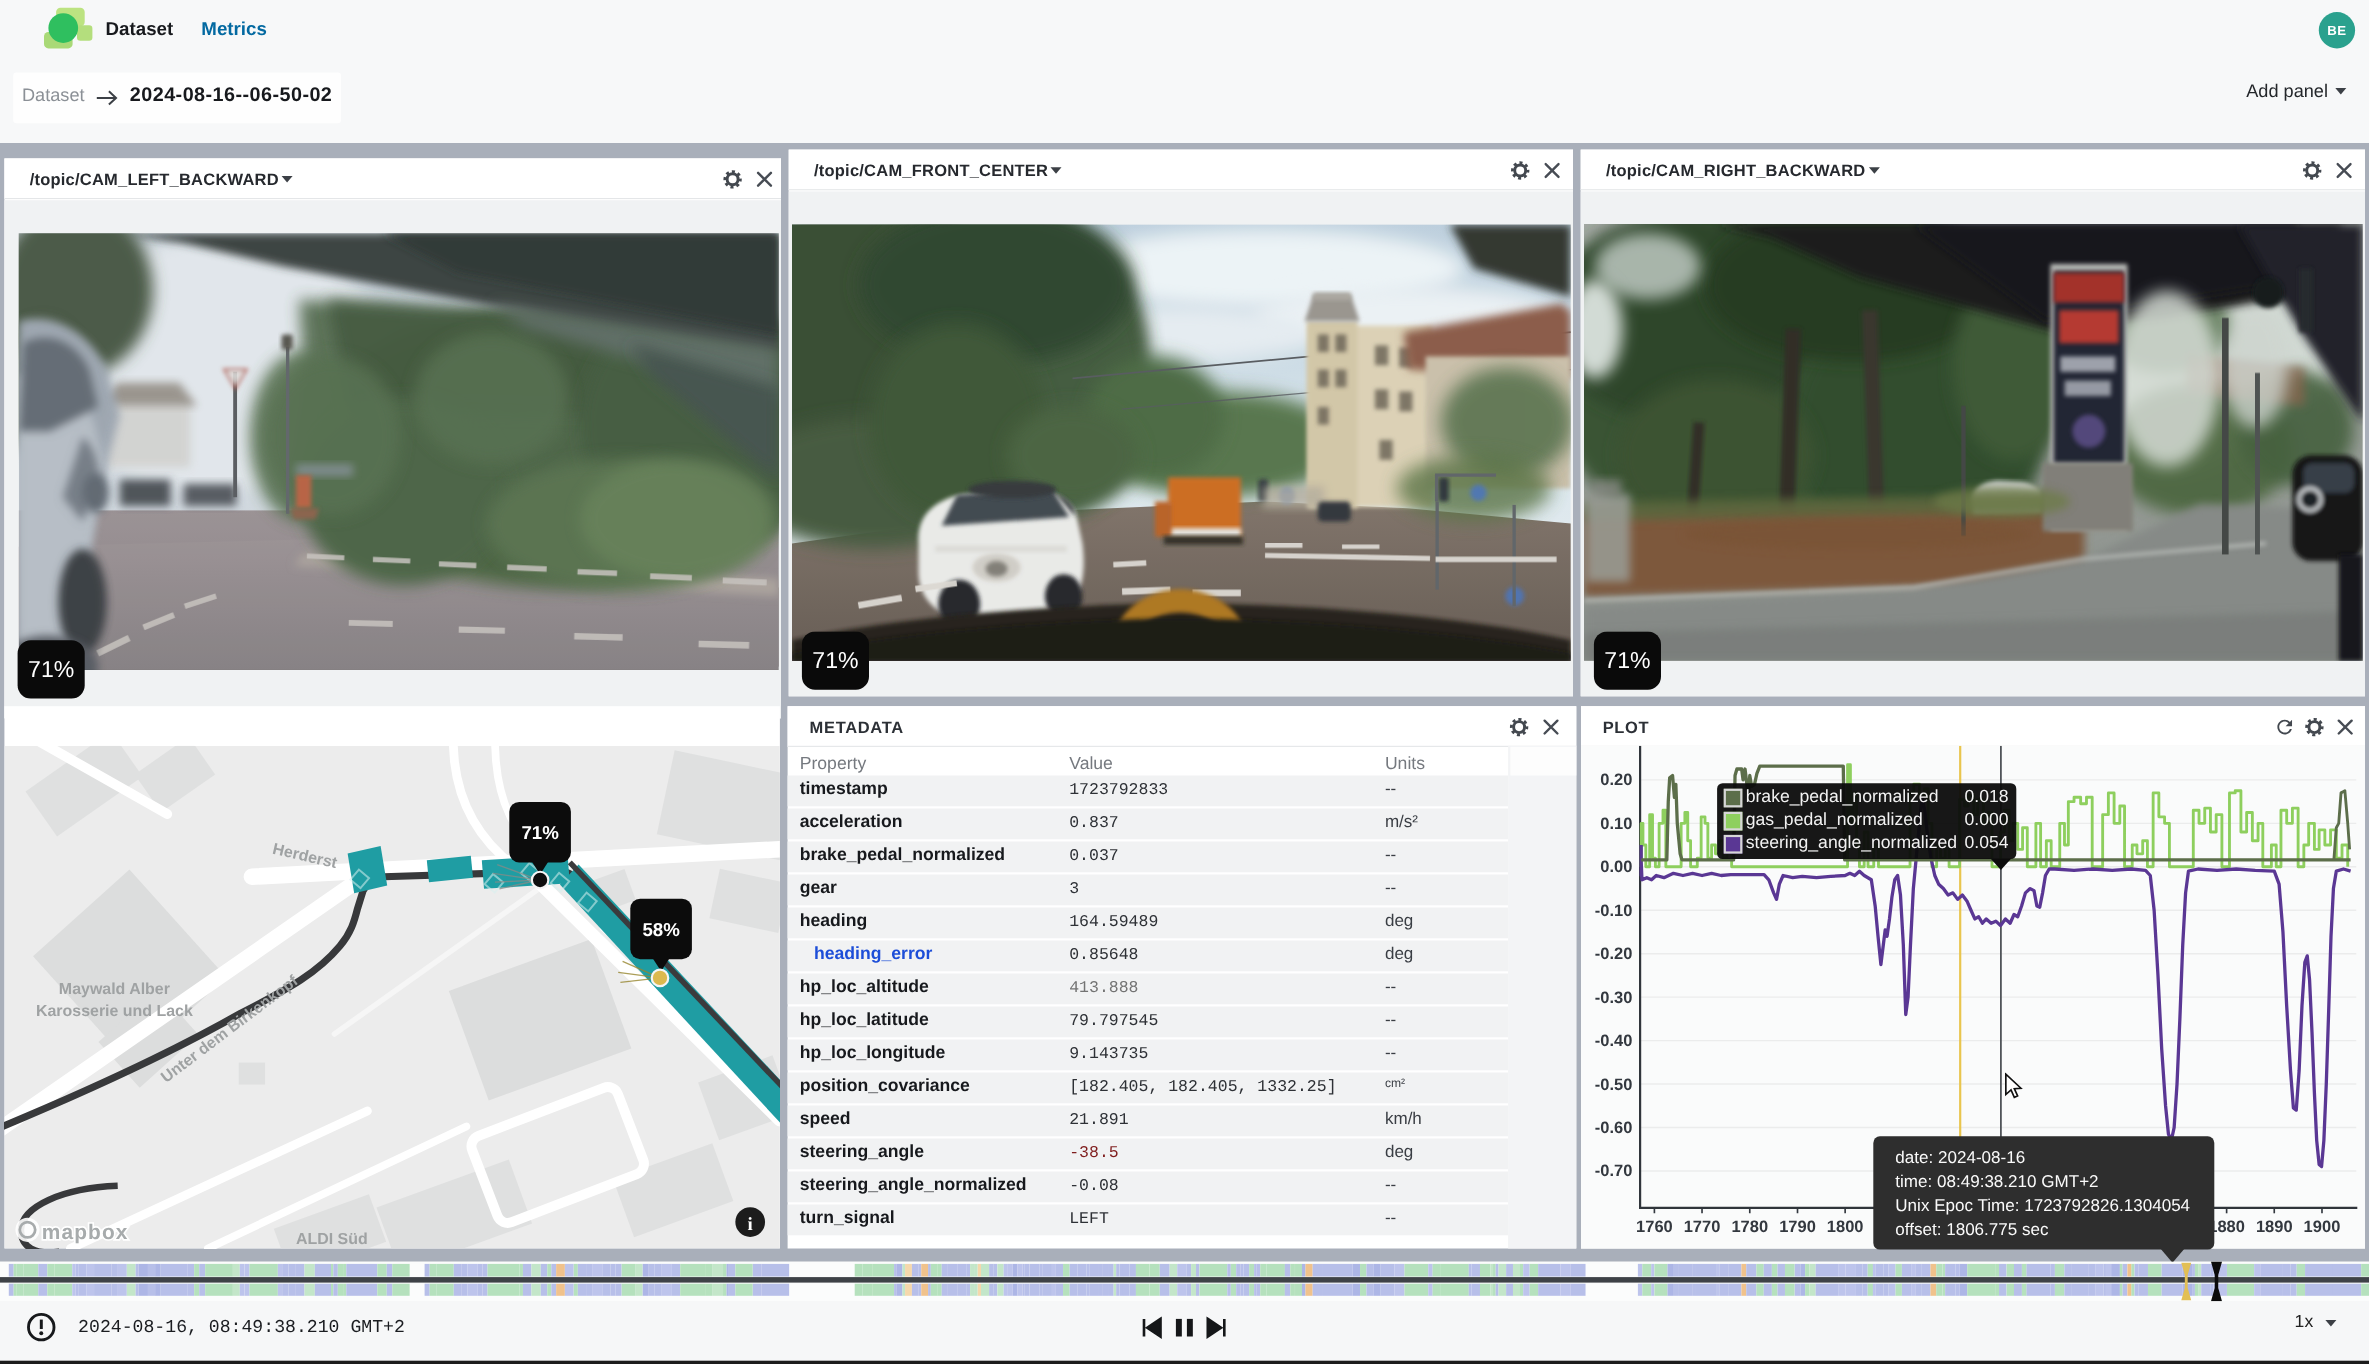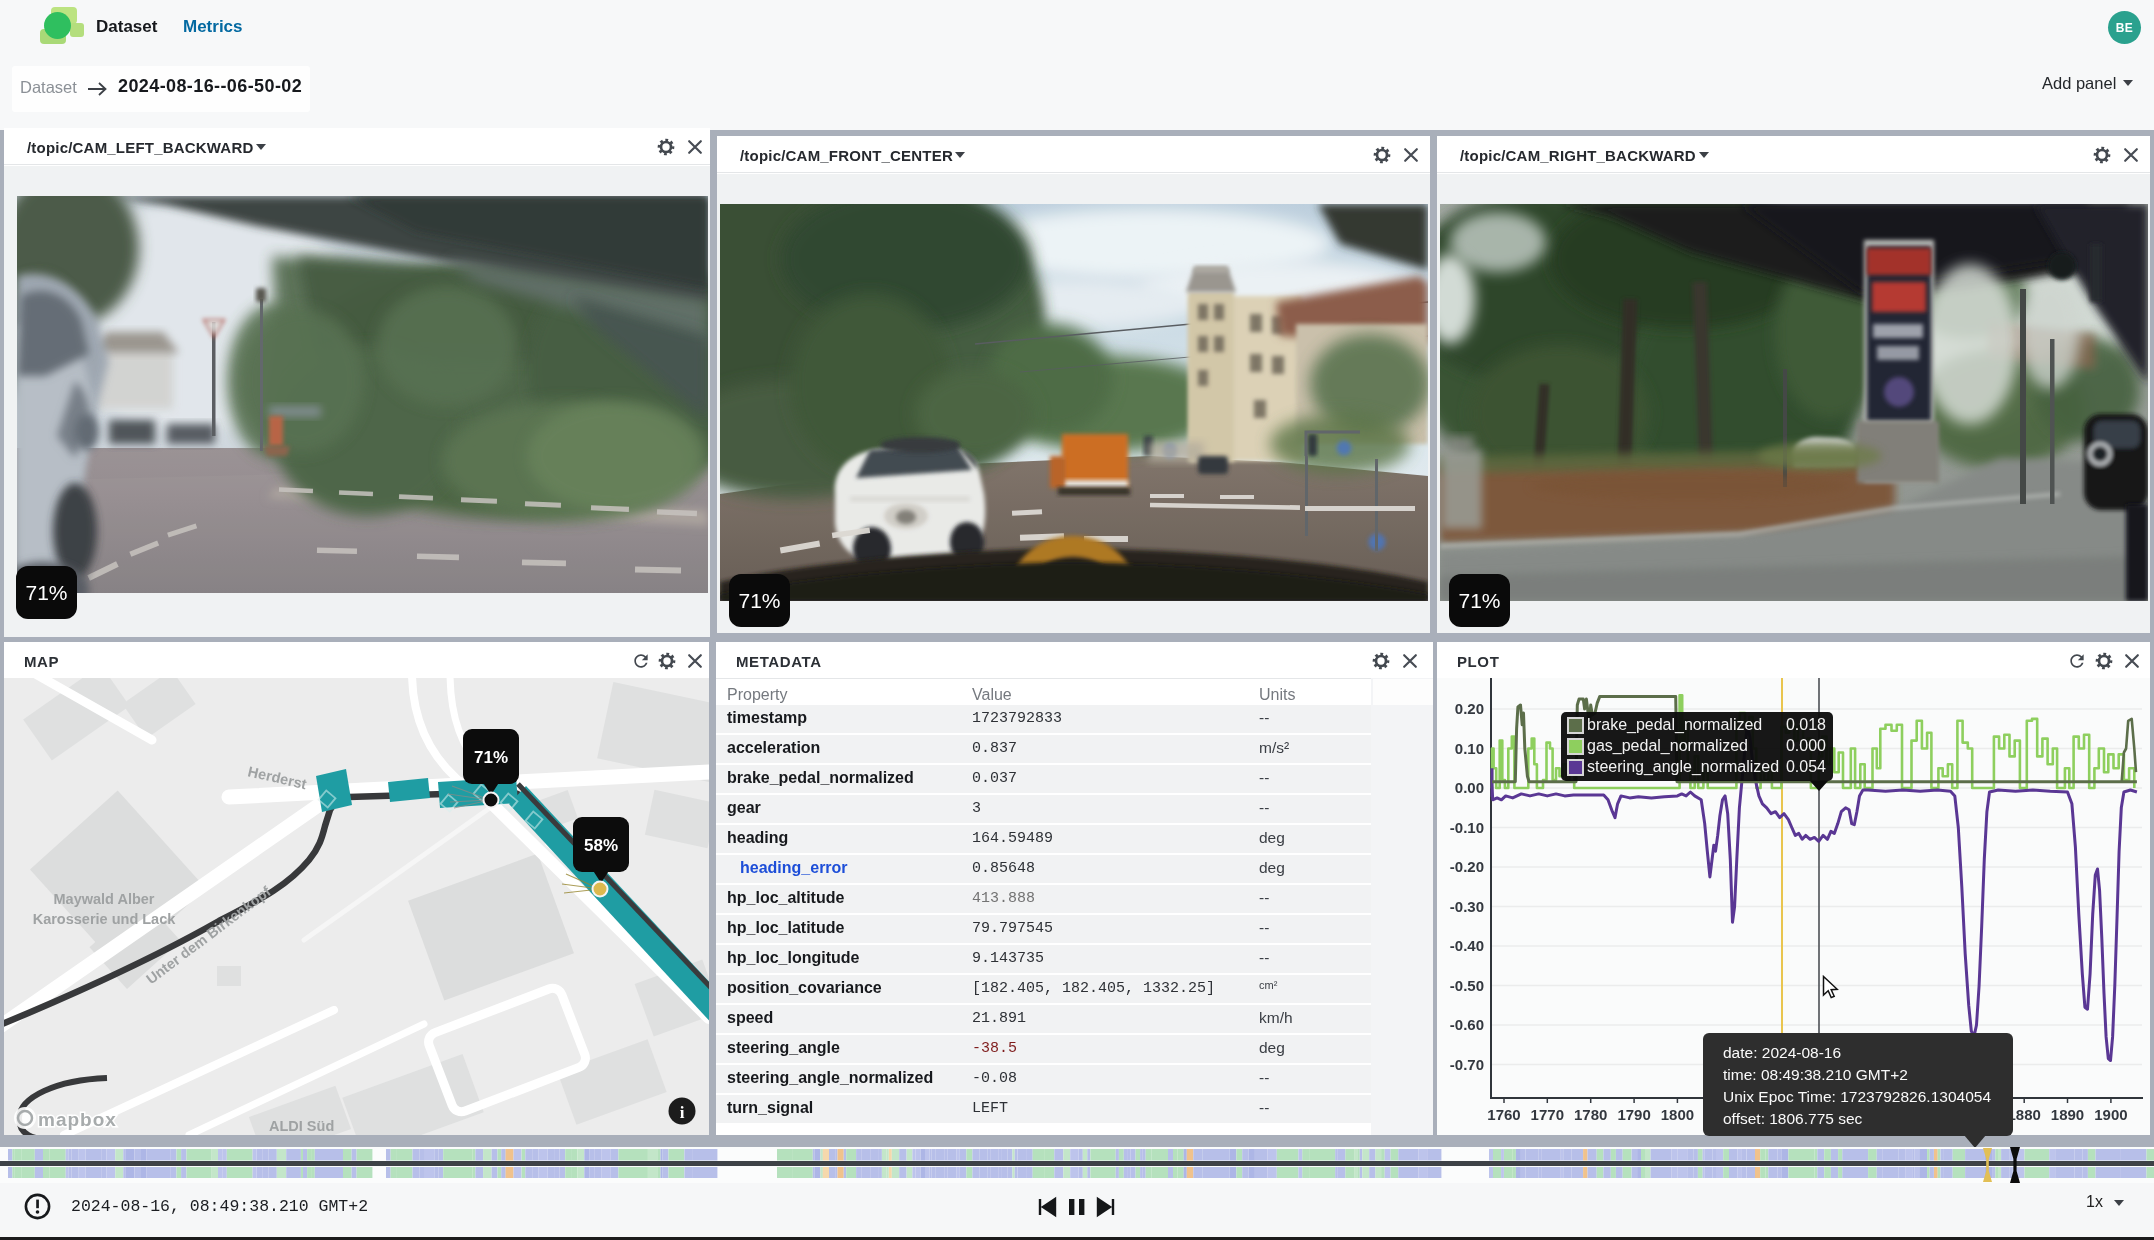--- a/index.html
+++ b/index.html
@@ -32,21 +32,21 @@
 <svg class="abs" style="left:86px;top:80px" width="22" height="18" viewBox="0 0 22 18">
     <path d="M2 9 H19 M13 3 l6.5 6 L13 15" stroke="#3c4046" stroke-width="1.8" fill="none"></path>
   </svg>
 <div class="abs" style="left:118px;top:76px;font-size:18px;letter-spacing:.4px;font-weight:bold;color:#17191d">2024-08-16--06-50-02</div>
 
 <div class="abs" style="left:2042px;top:74px;font-size:16.5px;color:#24272b">Add panel</div>
 <div class="caret abs" style="left:2123px;top:80px"></div>
 
 <div class="grid"></div>
 
-<div class="panel" style="left:4px;top:128px;width:706px;height:509px">
+<div class="panel" style="left:4px;top:144px;width:706px;height:509px">
   <div class="phead">
       <div class="ptitle">/topic/CAM_LEFT_BACKWARD</div>
       <div class="caret abs" style="left:252px;top:16px"></div>
     <svg class="icon" style="left:652px">
         <use href="#gear"></use>
       </svg>
     <svg class="icon" style="left:681px">
         <use href="#xmark"></use>
       </svg>
   </div>
@@ -329,32 +329,20 @@
 <rect x="2" y="245" width="40" height="80" fill="#9fa29b" filter="url(#d4)" opacity=".85"></rect>
         <rect x="8" y="232" width="26" height="16" fill="#8a8d86" filter="url(#d4)" opacity=".8"></rect>
 <ellipse cx="380" cy="252" rx="62" ry="14" fill="#6f7e4a" filter="url(#d4)" opacity=".75"></ellipse>
 <ellipse cx="250" cy="282" rx="160" ry="14" fill="#7c5436" filter="url(#d4)" opacity=".6"></ellipse>
 <rect x="0" y="0" width="708" height="397" fill="#2e352e" opacity=".04"></rect>
 </svg></div>
   <div class="badge" style="left:12px;top:438px">71%</div>
 </div>
 
 <div class="panel" style="left:4px;top:642px;width:705px;height:493px">
-  <div class="phead">
-      <div class="ptitle2">MAP</div>
-    <svg class="icon" style="left:627px">
-        <use href="#refresh"></use>
-      </svg>
-    <svg class="icon" style="left:653px">
-        <use href="#gear"></use>
-      </svg>
-    <svg class="icon" style="left:681px">
-        <use href="#xmark"></use>
-      </svg>
-  </div>
   <div class="abs" style="left:0px;top:36px;width:705px;height:457px;overflow:hidden"><svg width="705" height="457" viewBox="0 0 705 457">
 <rect width="705" height="457" fill="#ececec"></rect>
 <g fill="#dfe0e0">
 <rect x="25" y="10" width="95" height="50" transform="rotate(-35 72 35)"></rect>
 <rect x="125" y="5" width="60" height="42" transform="rotate(-35 155 26)"></rect>
 <rect x="600" y="15" width="115" height="78" transform="rotate(12 657 54)"></rect>
 <rect x="645" y="118" width="64" height="46" transform="rotate(12 677 141)"></rect>
 <rect x="55" y="135" width="118" height="132" transform="rotate(-42 114 201)" fill="#dcdddd"></rect>
 <rect x="95" y="238" width="72" height="56" transform="rotate(-42 131 266)" fill="#dcdddd"></rect>
 <rect x="213" y="288" width="24" height="20"></rect>

